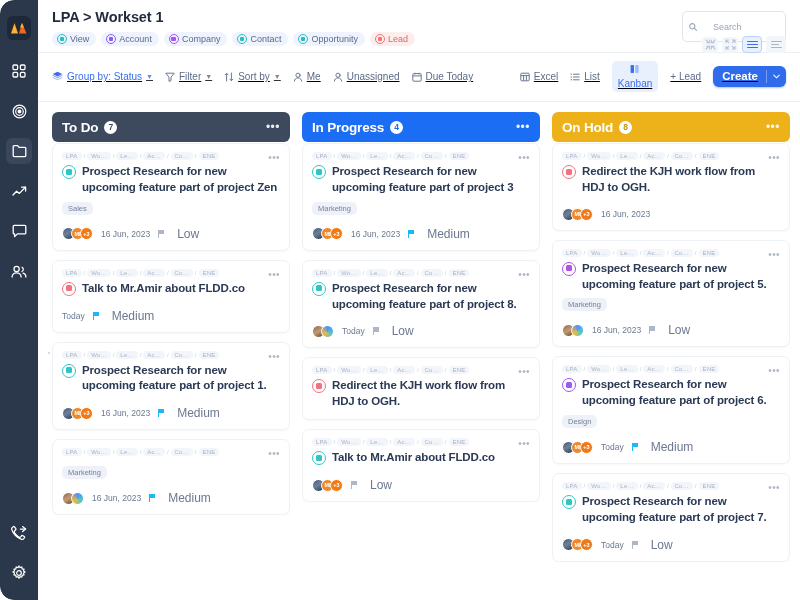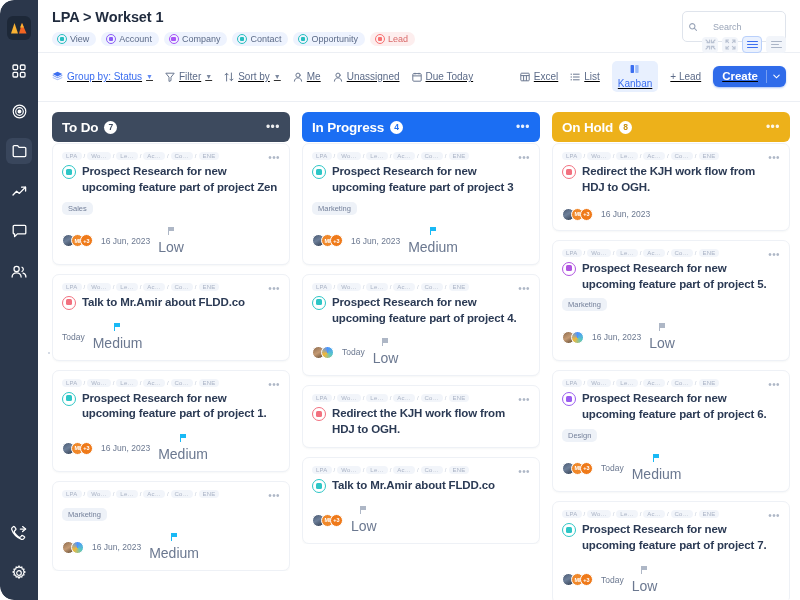--- a/index.html
+++ b/index.html
@@ -239,21 +239,21 @@
   }
   .av:first-child { margin-left: 0; }
   .av.photo { background: linear-gradient(150deg,#4a5a72 0%,#6d7f99 45%,#2f3b4d 100%); }
   .av.photo2 { background: linear-gradient(150deg,#8c6a4e 0%,#c49a73 50%,#5c452f 100%); }
   .av.ring {
     background: conic-gradient(#4d94ff,#58c7c7,#f7b733,#4d94ff);
   }
   .av.orange { background: #f0882a; }
   .av.orange2 { background: #ef7a1a; }
   .date { font-size: 8.5px; color: #6b7890; white-space: nowrap; }
-  .prio { display: inline-flex; align-items: center; gap: 4px; font-size: 14px; color: #6b7890; flex-direction: column; }
+  .prio { display: inline-flex; align-items: center; gap: 12px; font-size: 12px; color: #6b7890; }
   .flag { display: inline-block; width: 7px; height: 8px; position: relative; }
   .flag::before {
     content: ""; position: absolute; left: 0; top: 0;
     width: 1.1px; height: 8px; background: currentColor;
   }
   .flag::after {
     content: ""; position: absolute; left: 1.1px; top: 0;
     width: 5px; height: 4.2px; background: currentColor;
   }
   .flag.low { color: #aeb7c6; }
@@ -669,21 +669,21 @@
                   <span class="sep">/</span>
                   <span class="crumb">Co…</span>
                   <span class="sep">/</span>
                   <span class="crumb">ENE</span>
                   <span class="card-dots">•••</span>
                 </div>
                 <div class="card-main">
                   <span class="type-ic t-contact">
                     <span class="ring"></span>
                   </span>
-                  <div class="card-title">Prospect Research for new upcoming feature part of project 4.</div>
+                  <div class="card-title">Prospect Research for new upcoming feature part of project 8.</div>
                 </div>
                 <div class="meta">
                   <div class="avatars">
                     <span class="av photo2"></span>
                     <span class="av ring"></span>
                   </div>
                   <span class="date">Today</span>
                   <span class="prio">
                     <span class="flag low"></span>
                     <span>Low</span>

